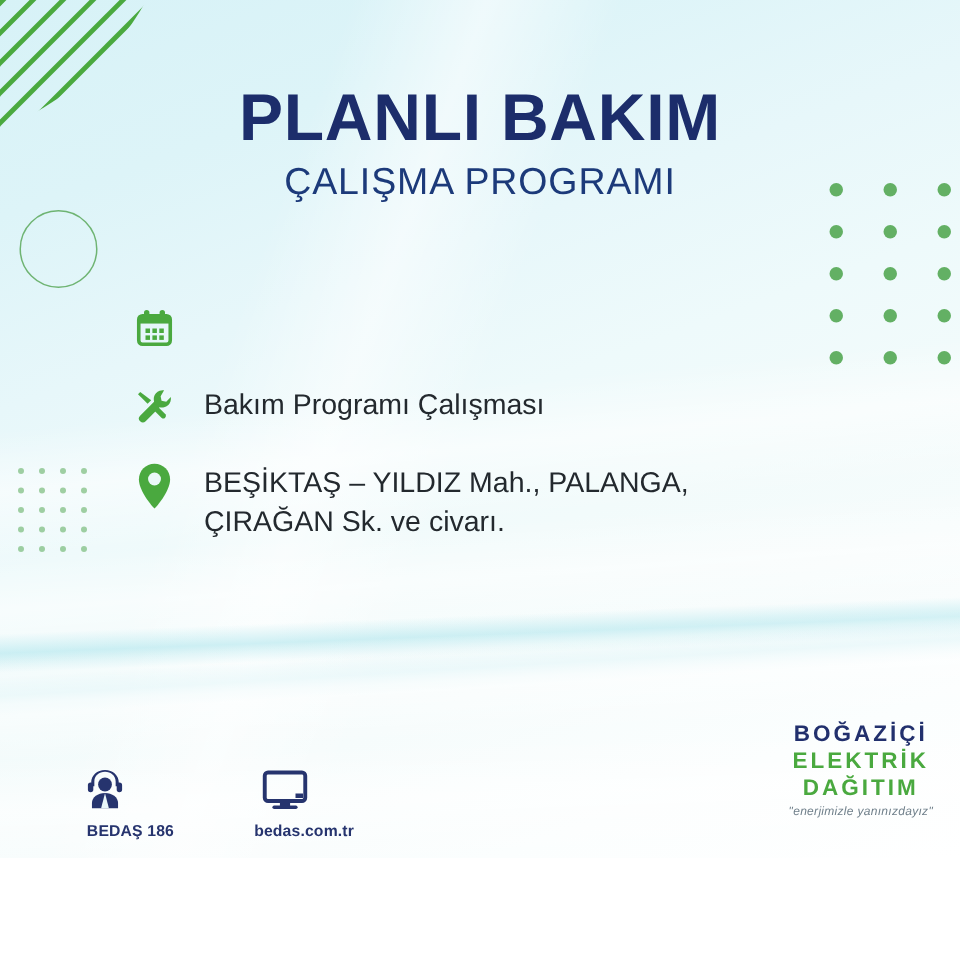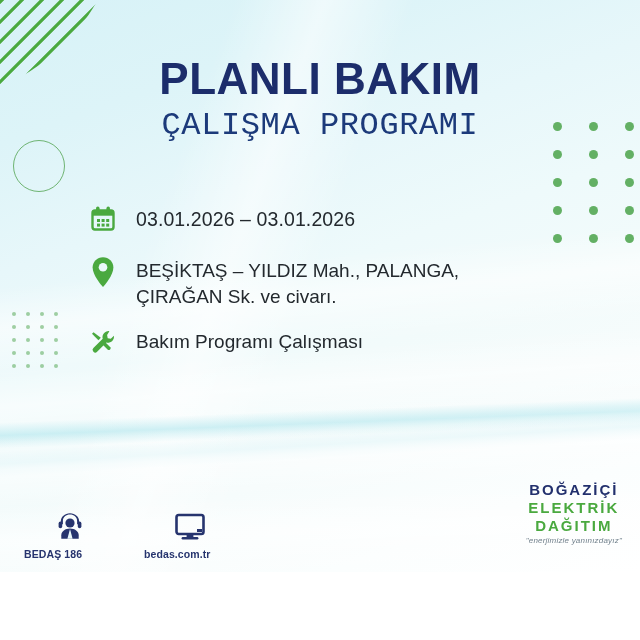--- a/index.html
+++ b/index.html
@@ -108,22 +108,22 @@
   .title-main {
     font-family: "Liberation Sans", sans-serif;
     font-size: 44px;
     font-weight: bold;
     letter-spacing: .5px;
     color: #1c2d6b;
     line-height: 1.05;
     margin: 0;
   }
   .title-sub {
-    font-family: Liberation Mono, monospace;
-    font-size: 32px;
+    font-family: Liberation Sans, sans-serif;
+    font-size: 25px;
     font-weight: normal;
     letter-spacing: .6px;
     color: #1c3a7a;
     line-height: 1.1;
     margin: 6px 0 16px 0;
   }
 
   
   .info-list {
     position: absolute;
@@ -168,21 +168,21 @@
   }
   .contacts {
     position: absolute;
     left: 24px;
     bottom: 12px;
     display: flex;
     gap: 28px;
   }
   .contact {
     width: 92px;
-    text-align: left;
+    text-align: right;
     color: #26346e;
   }
   .contact .c-icon {
     height: 38px;
     display:flex; align-items:flex-end; justify-content:center;
   }
   .contact .c-label {
     margin-top: 5px;
     font-size: 10.5px;
     font-weight: bold;
@@ -311,48 +311,47 @@
           <rect x="7" y="1.6" width="3.6" height="6" rx="1.8" fill="#4aa93f"></rect>
           <rect x="17.4" y="1.6" width="3.6" height="6" rx="1.8" fill="#4aa93f"></rect>
           <rect x="8" y="14" width="3" height="3" fill="#4aa93f"></rect>
           <rect x="12.6" y="14" width="3" height="3" fill="#4aa93f"></rect>
           <rect x="17.2" y="14" width="3" height="3" fill="#4aa93f"></rect>
           <rect x="8" y="18.6" width="3" height="3" fill="#4aa93f"></rect>
           <rect x="12.6" y="18.6" width="3" height="3" fill="#4aa93f"></rect>
           <rect x="17.2" y="18.6" width="3" height="3" fill="#4aa93f"></rect>
         </svg>
       </div>
-      <div class="info-text">03.01.2026 – 03.01.2026</div>
-    </div>
-
-
-    <div class="info-row place">
-      <div class="info-icon">
-        <svg width="26" height="32" viewBox="0 0 26 32">
-          <path d="M13 1.2C7.2 1.2 2.6 5.8 2.6 11.6c0 7.6 9 18.2 10.4 19.4 1.4-1.2 10.4-11.8 10.4-19.4C23.4 5.8 18.8 1.2 13 1.2z" fill="#4aa93f"></path>
-          <circle cx="13" cy="11.3" r="4.3" fill="#eaf8f9"></circle>
-        </svg>
-      </div>
-      <div class="info-text">BEŞİKTAŞ – YILDIZ Mah., PALANGA,
-ÇIRAĞAN Sk. ve civarı.</div>
-    </div>
+    </div>
+
 
     <div class="info-row work">
       <div class="info-icon">
         <svg width="28" height="28" viewBox="0 0 28 28">
           <g fill="#4aa93f">
             <path d="M20.4 3.2a6 6 0 0 0-6.7 7.6L4.4 20.1a2.6 2.6 0 0 0 3.7 3.7l9.3-9.3a6 6 0 0 0 7.5-6.8l-3.1 3.1-3.1-.6-.6-3.1z"></path>
             <path d="M7.9 4.2 4.2 7.9l7.1 7.1 3.7-3.7z" opacity="0"></path>
             <path d="M4.5 4.3 3 5.8l6.4 6.4 2.4-2.4z"></path>
             <path d="M21.3 19.2l-7.2-7.2-2.5 2.5 7.2 7.2a1.8 1.8 0 0 0 2.5-2.5z"></path>
             <path d="M8.6 2.6 5.3 5.9l-2 2 1.6 1.6 4.8-4.8z" opacity="0"></path>
           </g>
         </svg>
       </div>
       <div class="info-text">Bakım Programı Çalışması</div>
+    </div>
+
+    <div class="info-row place">
+      <div class="info-icon">
+        <svg width="26" height="32" viewBox="0 0 26 32">
+          <path d="M13 1.2C7.2 1.2 2.6 5.8 2.6 11.6c0 7.6 9 18.2 10.4 19.4 1.4-1.2 10.4-11.8 10.4-19.4C23.4 5.8 18.8 1.2 13 1.2z" fill="#4aa93f"></path>
+          <circle cx="13" cy="11.3" r="4.3" fill="#eaf8f9"></circle>
+        </svg>
+      </div>
+      <div class="info-text">BEŞİKTAŞ – YILDIZ Mah., PALANGA,
+ÇIRAĞAN Sk. ve civarı.</div>
     </div>
 
   </div>
 
   <div class="footer">
 
     <div class="contacts">
 
       <div class="contact">
         <div class="c-icon">

